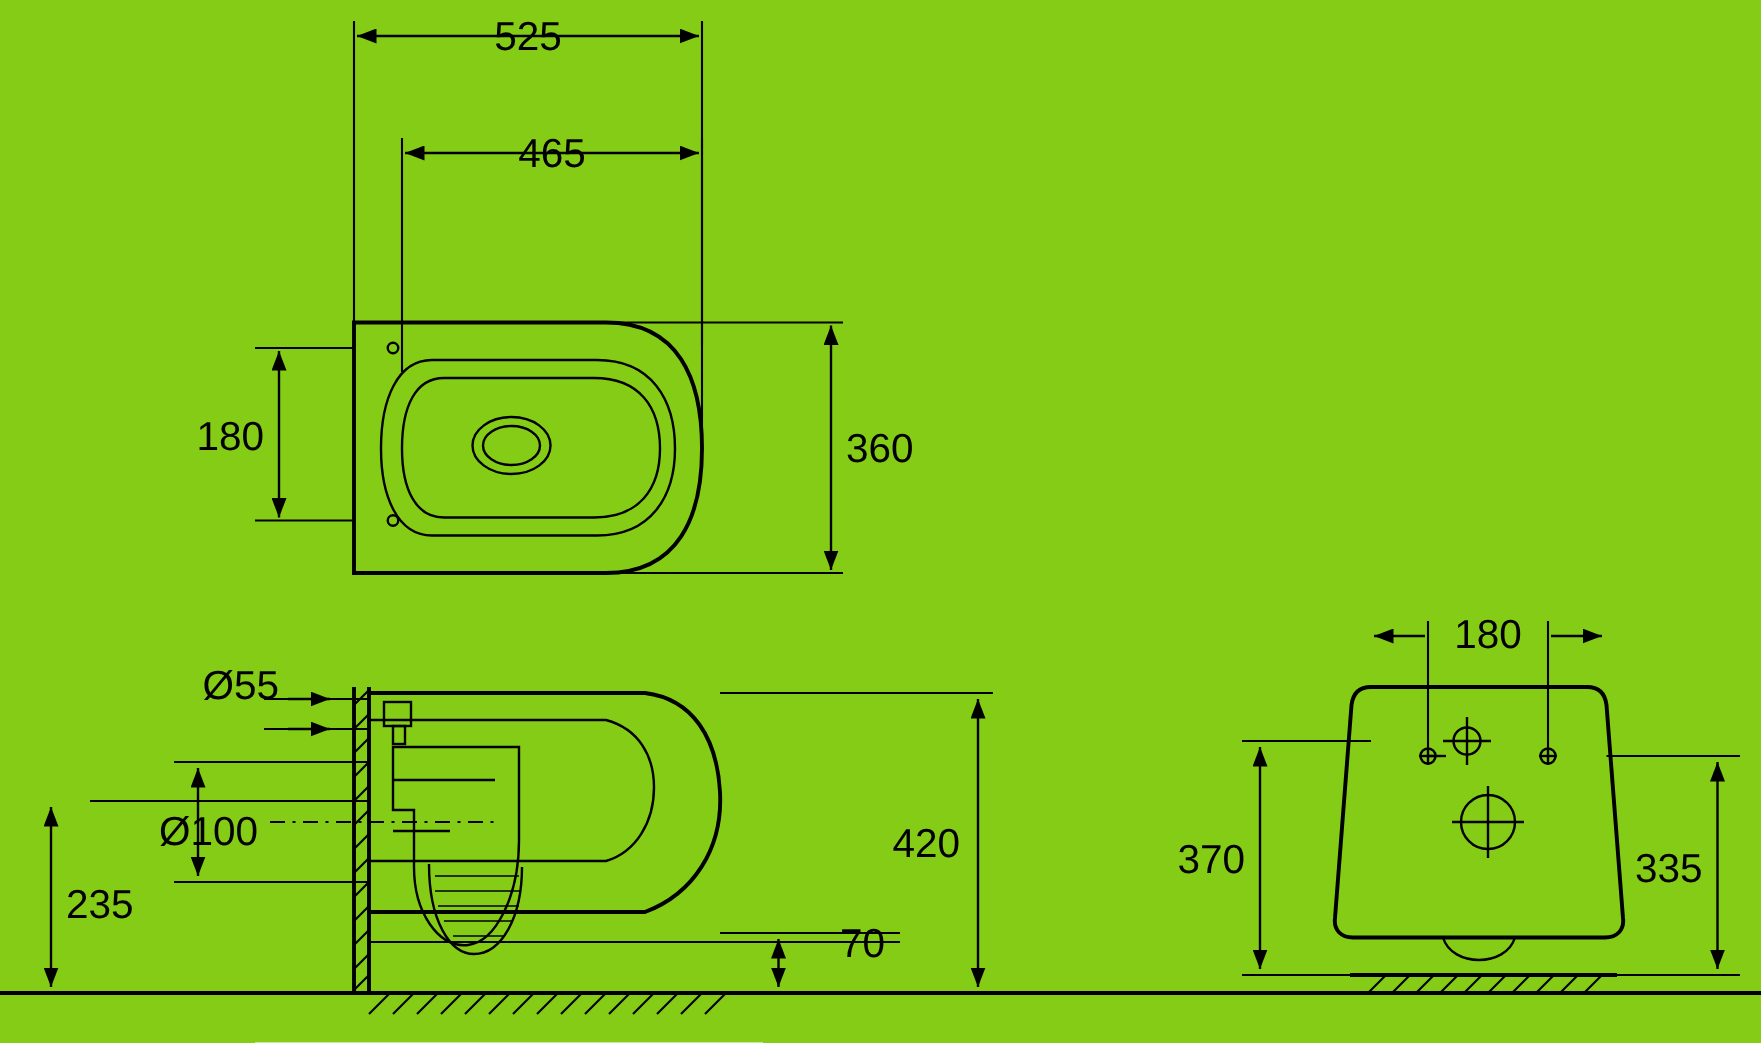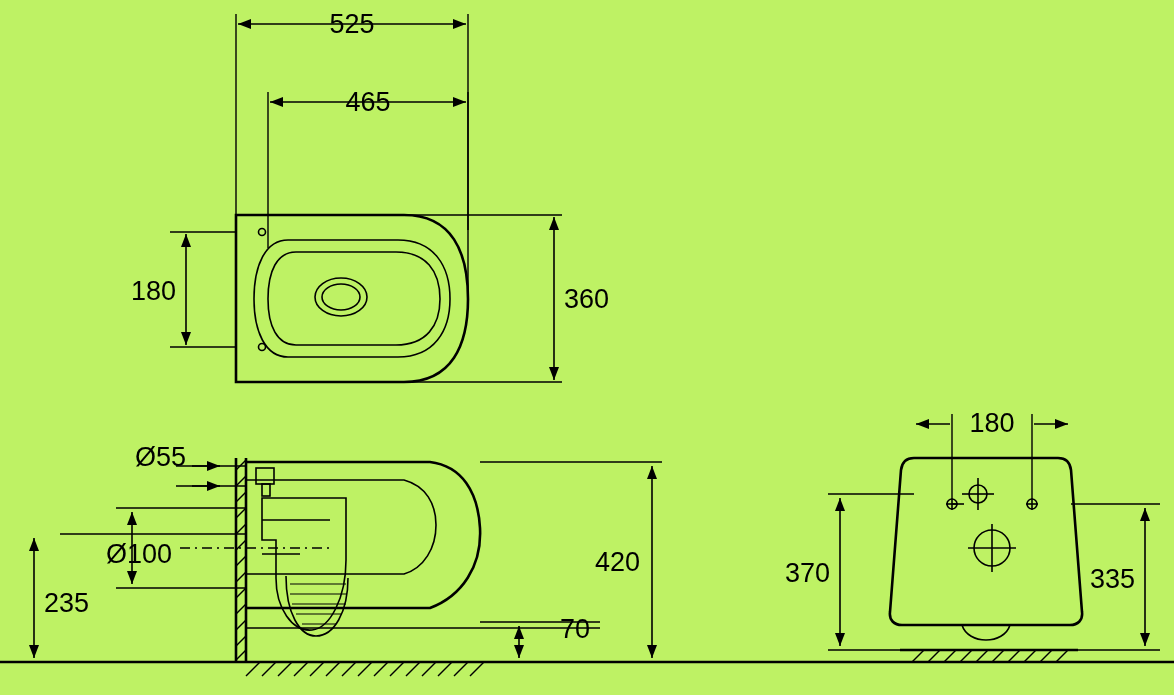--- a/index.html
+++ b/index.html
@@ -1,17 +1,17 @@
 <!DOCTYPE html>
 <html><head>
 <meta charset="utf-8">
 <style>
   html,body{margin:0;padding:0;background:#ffffff;}
   body{width:1174px;height:695px;overflow:hidden;font-family:"Liberation Sans",sans-serif;}
-  #stage{position:relative;width:1174px;height:695px;background:#bef264;}
+  #stage{position:relative;width:1174px;height:695px;background:#84cc16;}
   svg#drawing{position:absolute;left:0;top:0;width:1174px;height:695px;}
   .dimtext{font-family:"Liberation Sans",sans-serif;font-size:27px;fill:#000;}
   .ln{stroke:#000;fill:none;}
   .thin{stroke-width:1.6;}
   .thick{stroke-width:2.6;}
   .ext{stroke-width:1.4;}
   .dash{stroke-dasharray:10 5 2 5;stroke-width:1.3;}
   .hatch{stroke-width:1.4;}
 </style>
 </head>

